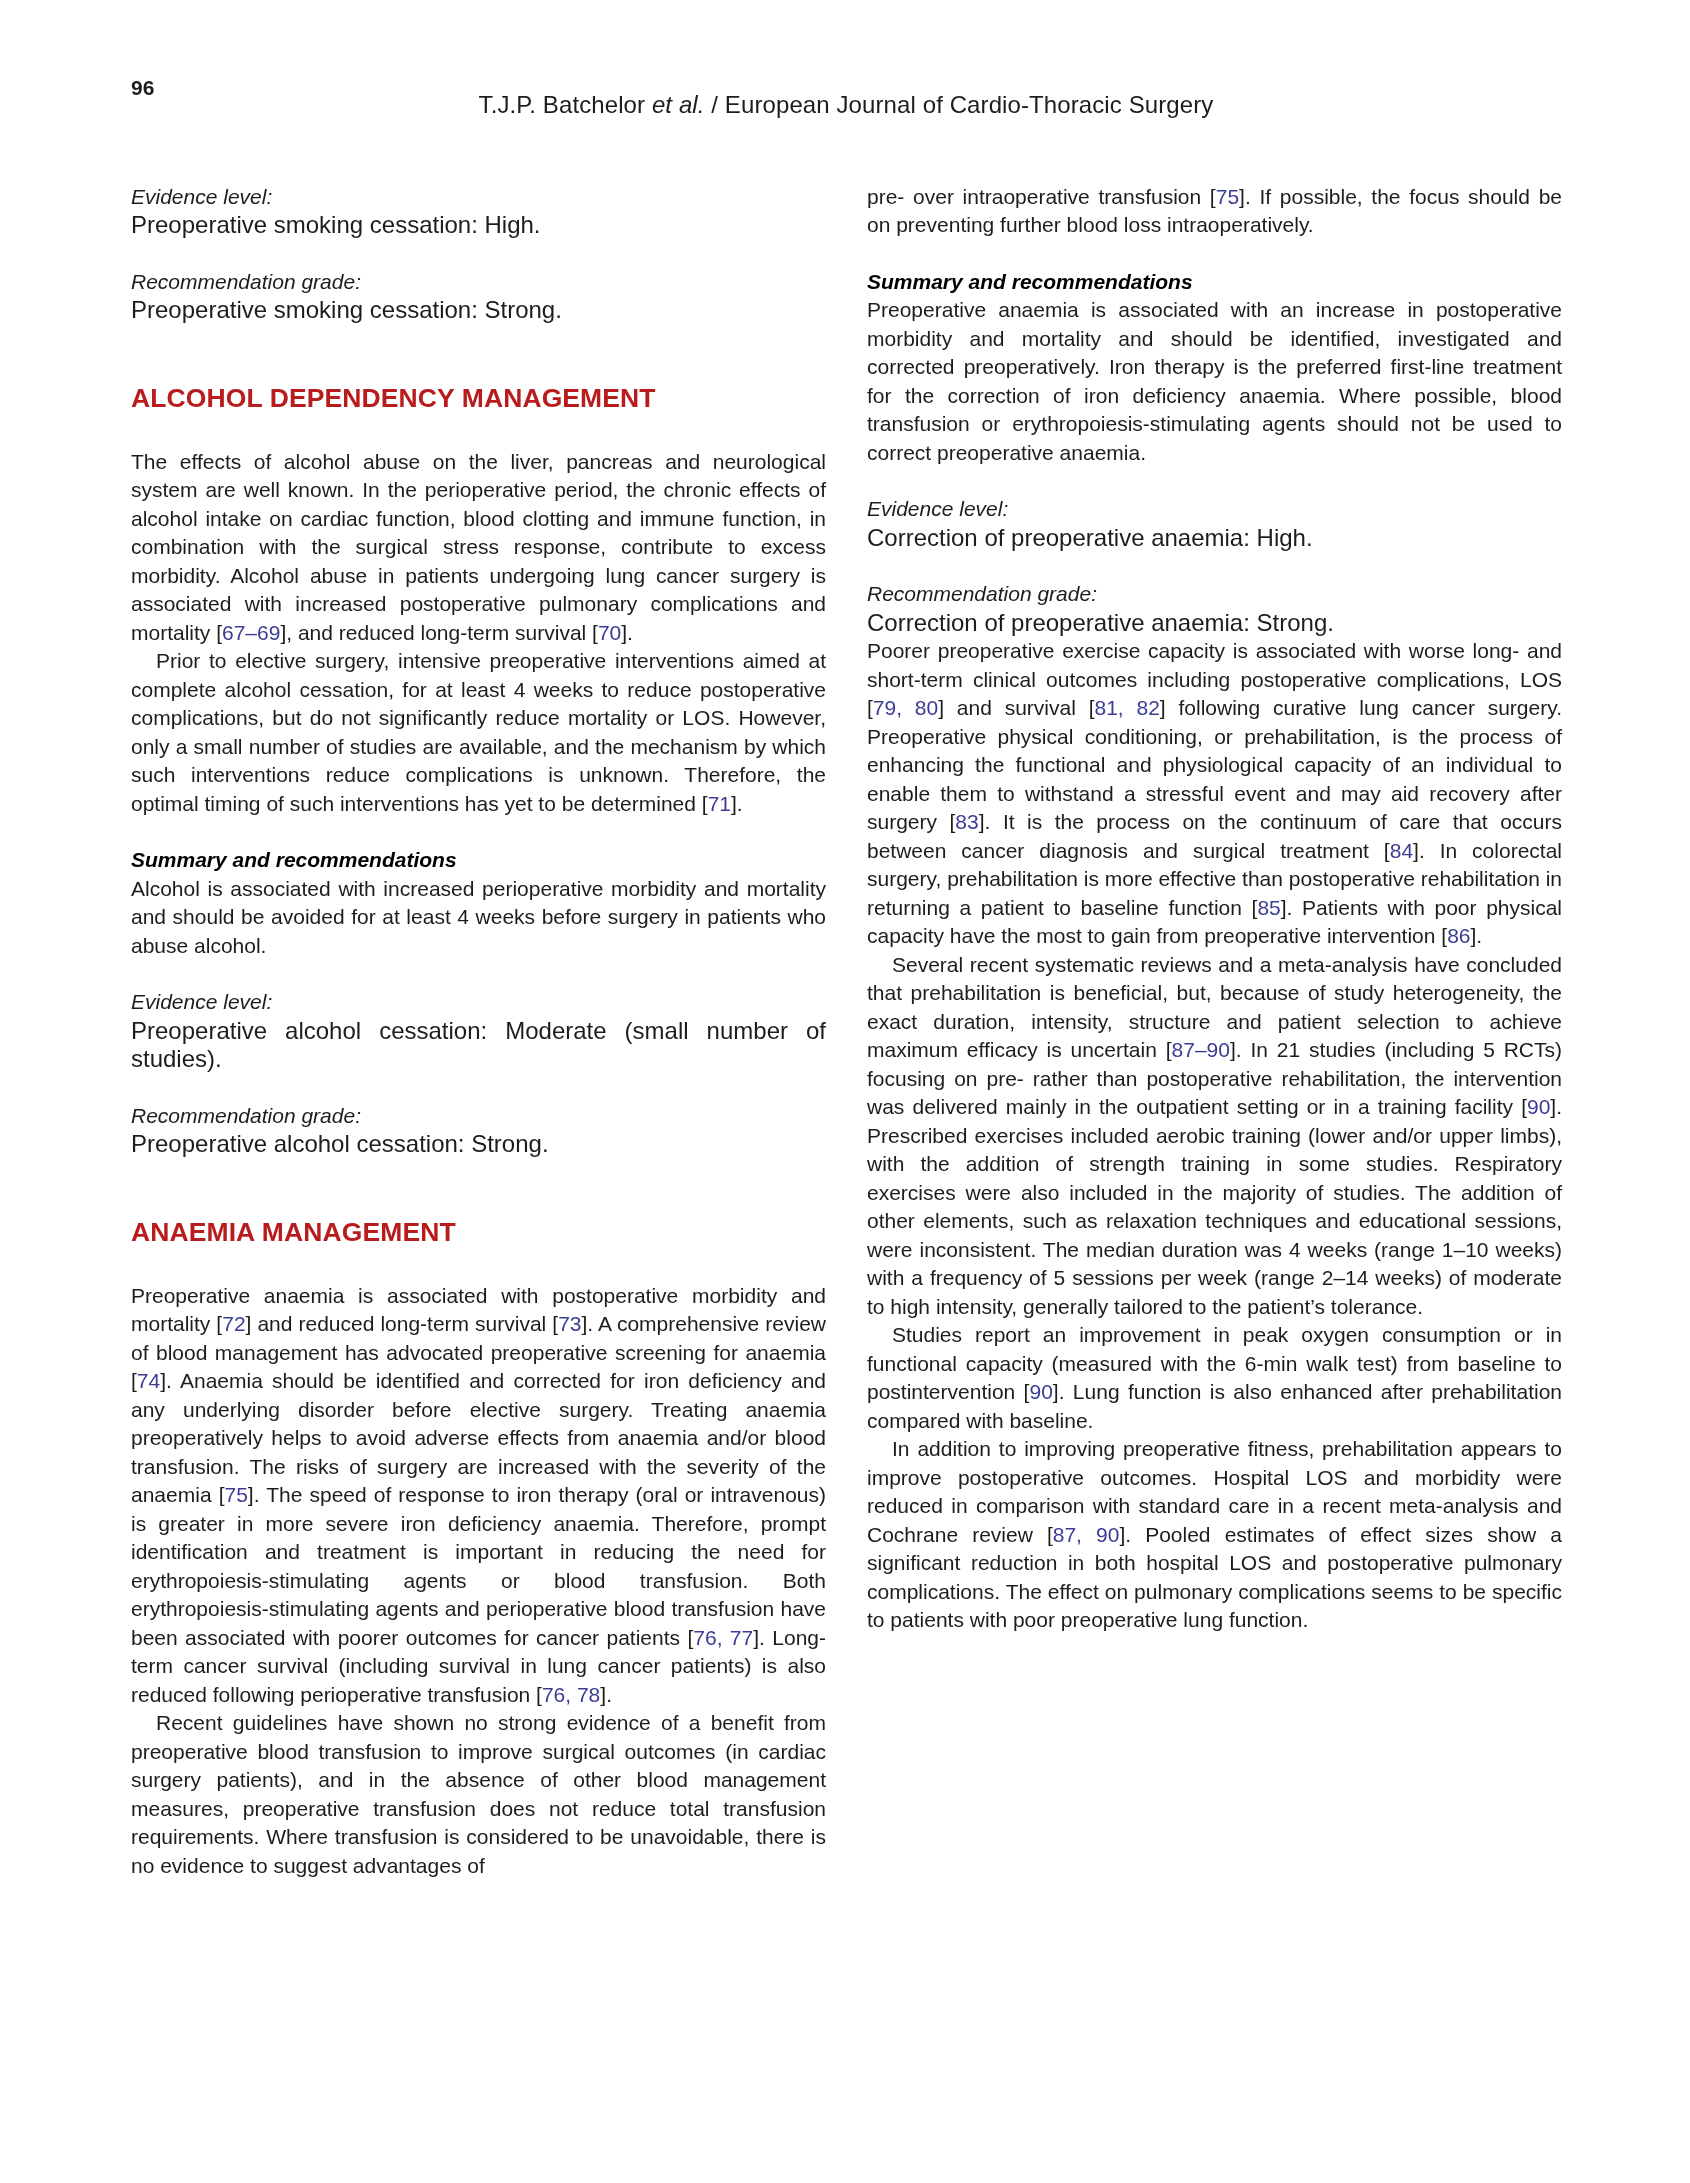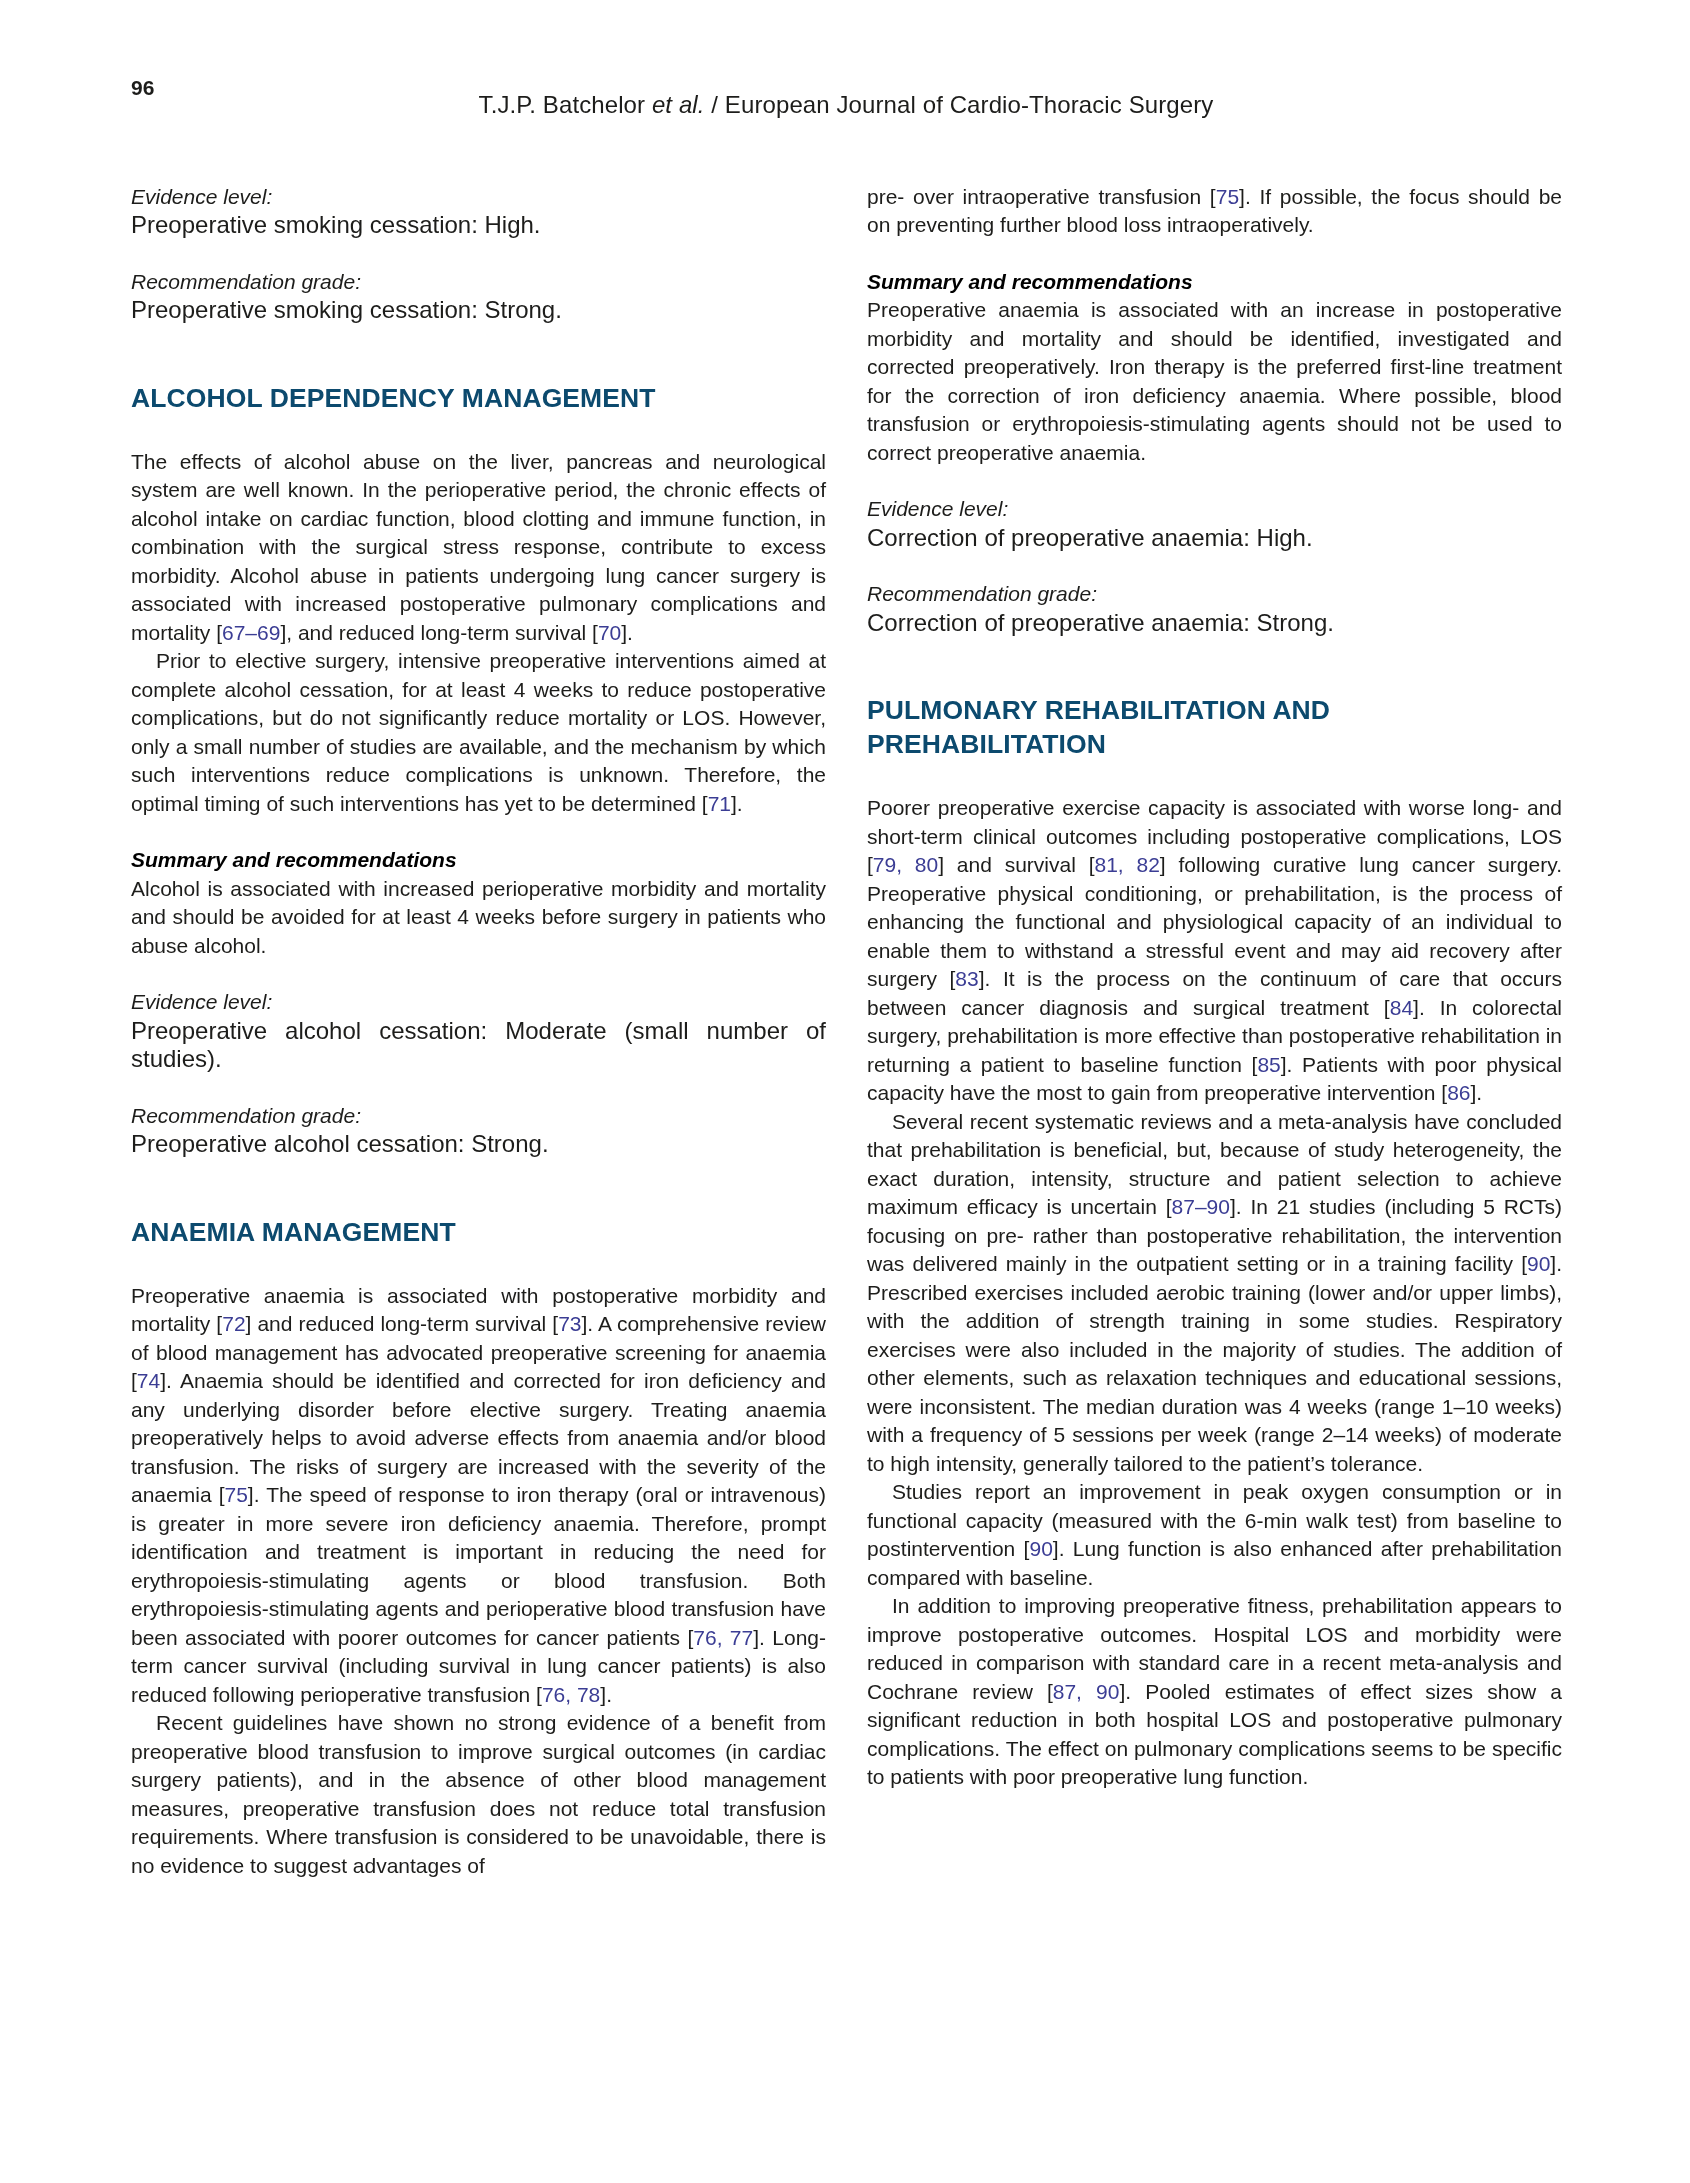--- a/index.html
+++ b/index.html
@@ -46,21 +46,21 @@
     margin:0;
     font-size:21px;
     line-height:28.5px;
     text-align:justify;
   }
   .para.indent{text-indent:25px;}
   .heading{
     font-size:26.5px;
     line-height:34px;
     font-weight:bold;
-    color:#0c4a6e;
+    color:#b91c1c;
     letter-spacing:0.1px;
     margin:56px 0 33px 0;
   }
   .subheading{
     font-size:21px;
     line-height:28.5px;
     font-weight:bold;
     font-style:italic;
     color:#000000;
     margin:28px 0 0 0;
@@ -120,21 +120,20 @@
         <h3 class="subheading">Summary and recommendations</h3>
         <p class="para">Preoperative anaemia is associated with an increase in postoperative morbidity and mortality and should be identified, investigated and corrected preoperatively. Iron therapy is the preferred first-line treatment for the correction of iron deficiency anaemia. Where possible, blood transfusion or erythropoiesis-stimulating agents should not be used to correct preoperative anaemia.</p>
         <div class="labeled">
           <div class="label">Evidence level:</div>
           <div class="value">Correction of preoperative anaemia: High.</div>
         </div>
         <div class="labeled">
           <div class="label">Recommendation grade:</div>
           <div class="value">Correction of preoperative anaemia: Strong.</div>
         </div>
-        <h2 class="heading">PULMONARY REHABILITATION AND PREHABILITATION</h2>
         <p class="para">Poorer preoperative exercise capacity is associated with worse long- and short-term clinical outcomes including postoperative complications, LOS [<span class="cite">79, 80</span>] and survival [<span class="cite">81, 82</span>] following curative lung cancer surgery. Preoperative physical conditioning, or prehabilitation, is the process of enhancing the functional and physiological capacity of an individual to enable them to withstand a stressful event and may aid recovery after surgery [<span class="cite">83</span>]. It is the process on the continuum of care that occurs between cancer diagnosis and surgical treatment [<span class="cite">84</span>]. In colorectal surgery, prehabilitation is more effective than postoperative rehabilitation in returning a patient to baseline function [<span class="cite">85</span>]. Patients with poor physical capacity have the most to gain from preoperative intervention [<span class="cite">86</span>].</p>
         <p class="para indent">Several recent systematic reviews and a meta-analysis have concluded that prehabilitation is beneficial, but, because of study heterogeneity, the exact duration, intensity, structure and patient selection to achieve maximum efficacy is uncertain [<span class="cite">87–90</span>]. In 21 studies (including 5 RCTs) focusing on pre- rather than postoperative rehabilitation, the intervention was delivered mainly in the outpatient setting or in a training facility [<span class="cite">90</span>]. Prescribed exercises included aerobic training (lower and/or upper limbs), with the addition of strength training in some studies. Respiratory exercises were also included in the majority of studies. The addition of other elements, such as relaxation techniques and educational sessions, were inconsistent. The median duration was 4 weeks (range 1–10 weeks) with a frequency of 5 sessions per week (range 2–14 weeks) of moderate to high intensity, generally tailored to the patient’s tolerance.</p>
         <p class="para indent">Studies report an improvement in peak oxygen consumption or in functional capacity (measured with the 6-min walk test) from baseline to postintervention [<span class="cite">90</span>]. Lung function is also enhanced after prehabilitation compared with baseline.</p>
         <p class="para indent">In addition to improving preoperative fitness, prehabilitation appears to improve postoperative outcomes. Hospital LOS and morbidity were reduced in comparison with standard care in a recent meta-analysis and Cochrane review [<span class="cite">87, 90</span>]. Pooled estimates of effect sizes show a significant reduction in both hospital LOS and postoperative pulmonary complications. The effect on pulmonary complications seems to be specific to patients with poor preoperative lung function.</p>
       </section>
   </main>
 </div>
 
 
 </body></html>

